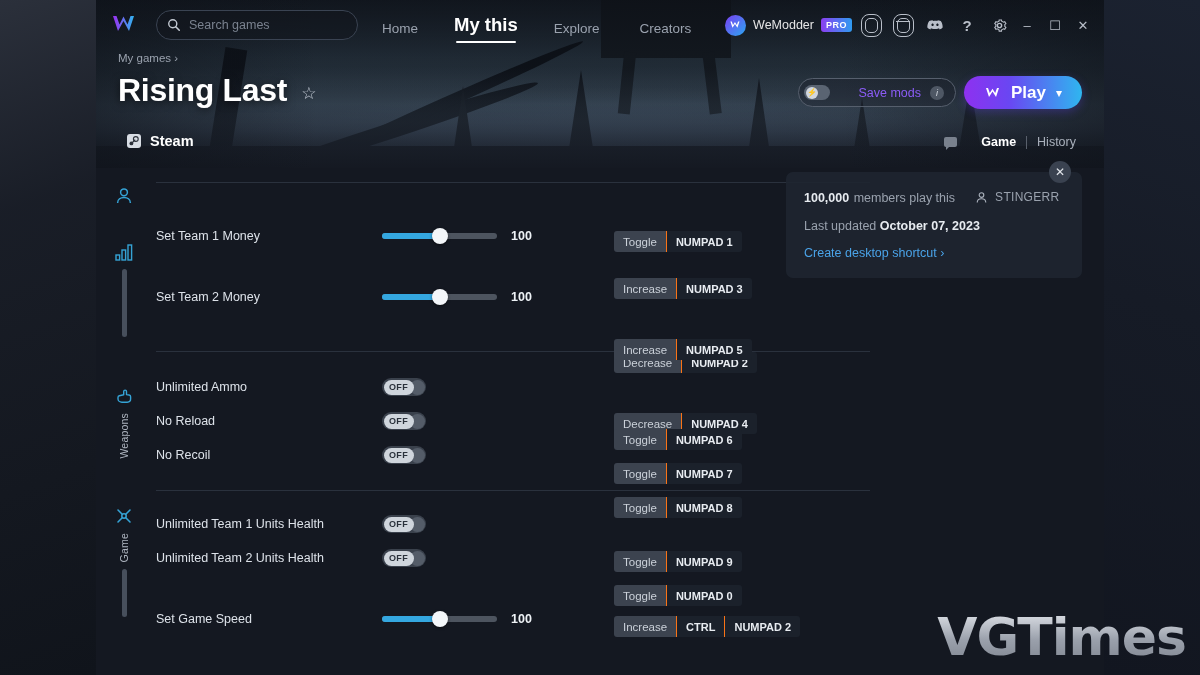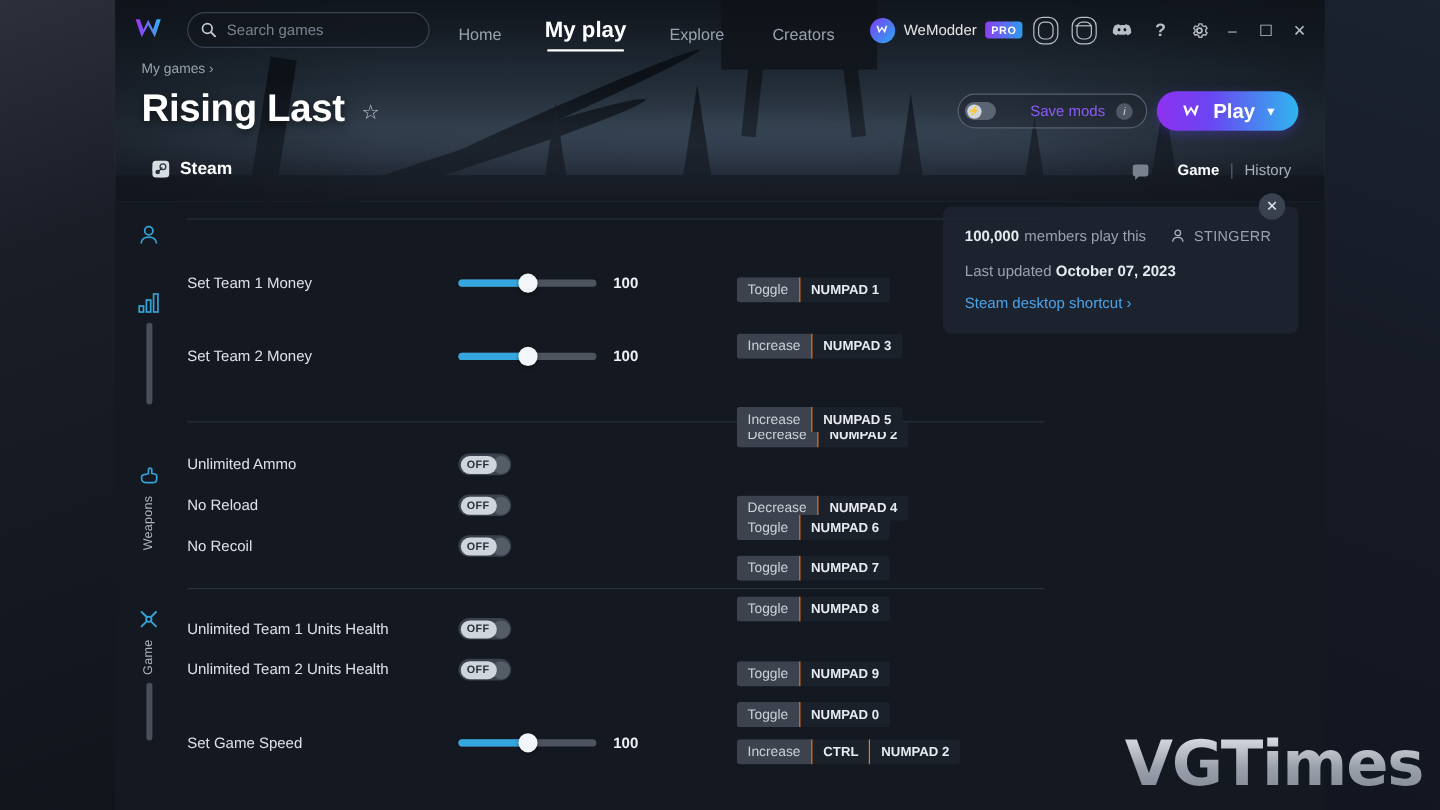--- a/index.html
+++ b/index.html
@@ -230,21 +230,21 @@
           <svg viewBox="0 0 16 16" width="14" height="14">
             <circle cx="6.6" cy="6.6" r="4.6" fill="none" stroke="#c3c9d2" stroke-width="1.6"></circle>
             <line x1="10" y1="10" x2="14" y2="14" stroke="#c3c9d2" stroke-width="1.8" stroke-linecap="round"></line>
           </svg>
         </span>
         <input type="text" placeholder="Search games" style="">
       </div>
 
       <div class="navlinks">
         <div class="navlink">Home</div>
-        <div class="navlink active">My play</div>
+        <div class="navlink active">My this</div>
         <div class="navlink">Explore</div>
         <div class="navlink">Creators</div>
       </div>
 
       <div class="topright">
         <div class="avatar">
           <svg viewBox="0 0 20 14" width="14" height="10">
             <path d="M2 2 L5 11 L8.5 5.5 L12 11 L15 2 L13 2 L11.2 7 L8.5 2.8 L5.8 7 L4 2 Z" fill="#fff"></path>
           </svg>
         </div>
@@ -341,21 +341,21 @@
               <path d="M2.4 12.4c0-2.6 2.1-4 4.6-4s4.6 1.4 4.6 4" fill="none" stroke="#aab1bc" stroke-width="1.2"></path>
             </svg>
           </span>
           <span class="nm">STINGERR</span>
         </div>
       </div>
       <div class="upd">
         <span>Last updated</span>
         <b>October 07, 2023</b>
       </div>
-      <div class="shortcut">Steam desktop shortcut ›</div>
+      <div class="shortcut">Create desktop shortcut ›</div>
     </div>
 
     <div class="body">
 
       <div class="catcol">
 
         <div class="cat" style="top:18px;">
           <span class="cico">
             <svg viewBox="0 0 20 20" width="20" height="20">
               <circle cx="10" cy="6.3" r="3.4" fill="none" stroke="#35a3d6" stroke-width="1.5"></circle>

